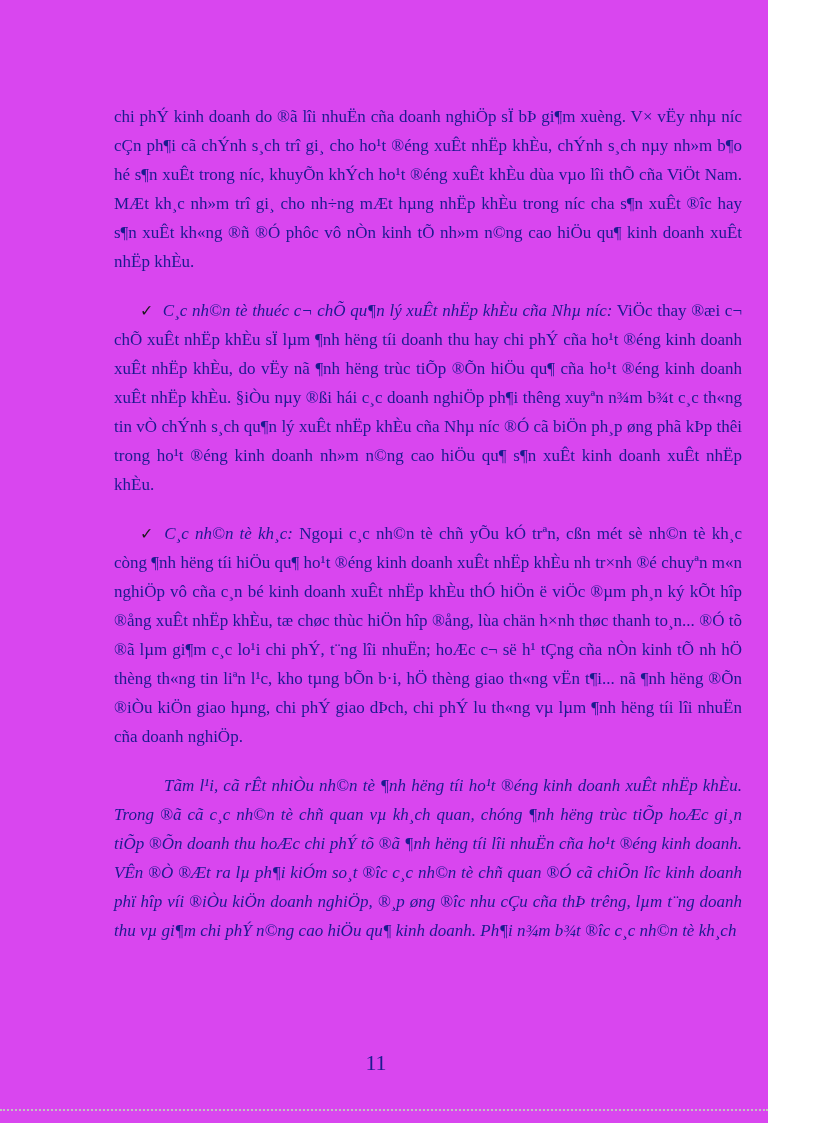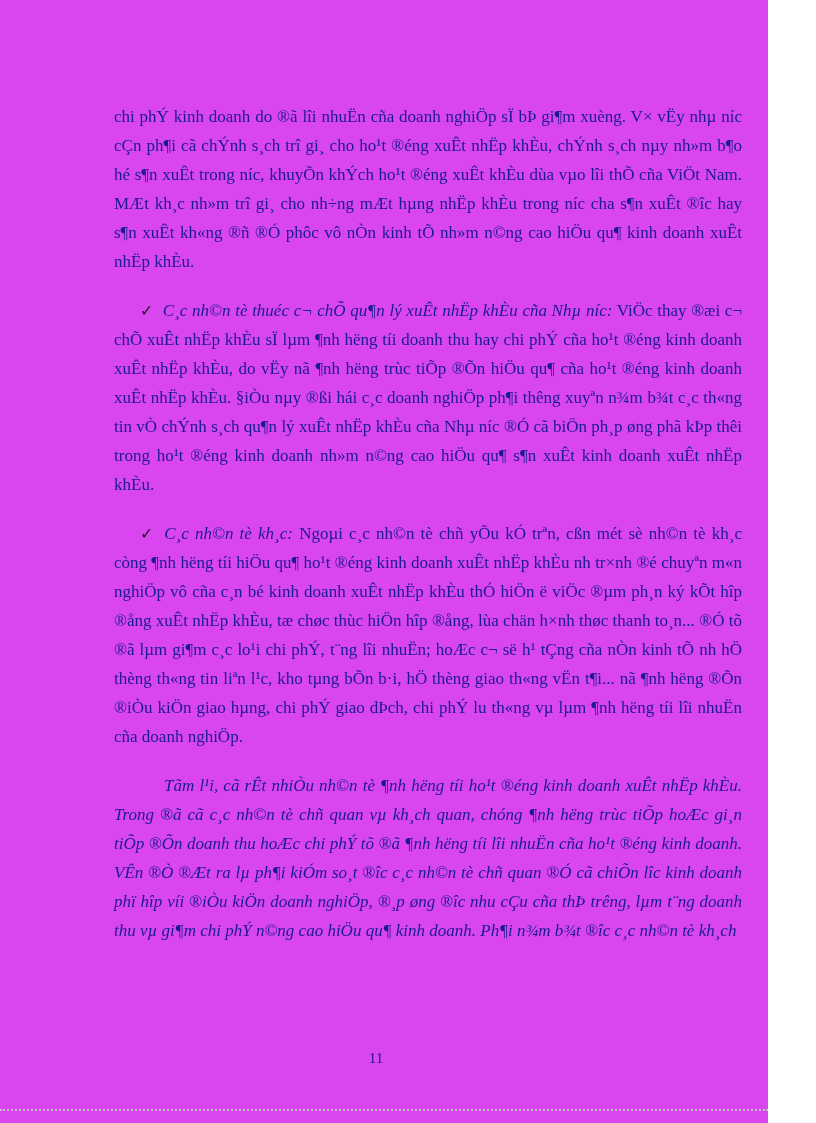--- a/index.html
+++ b/index.html
@@ -43,21 +43,21 @@
   }
   .lead {
   }
   .page-number {
     position: absolute;
     left: 0;
     right: 16px;
     top: 1050px;
     text-align: center;
     color: #1b1b8f;
-    font-size: 15px;
+    font-size: 22px;
   }
   .bottom-rule {
     position: absolute;
     left: 0;
     right: 0;
     bottom: 12px;
     border-top: 2px dotted #c2c2c2;
     height: 0;
   }
 </style>

